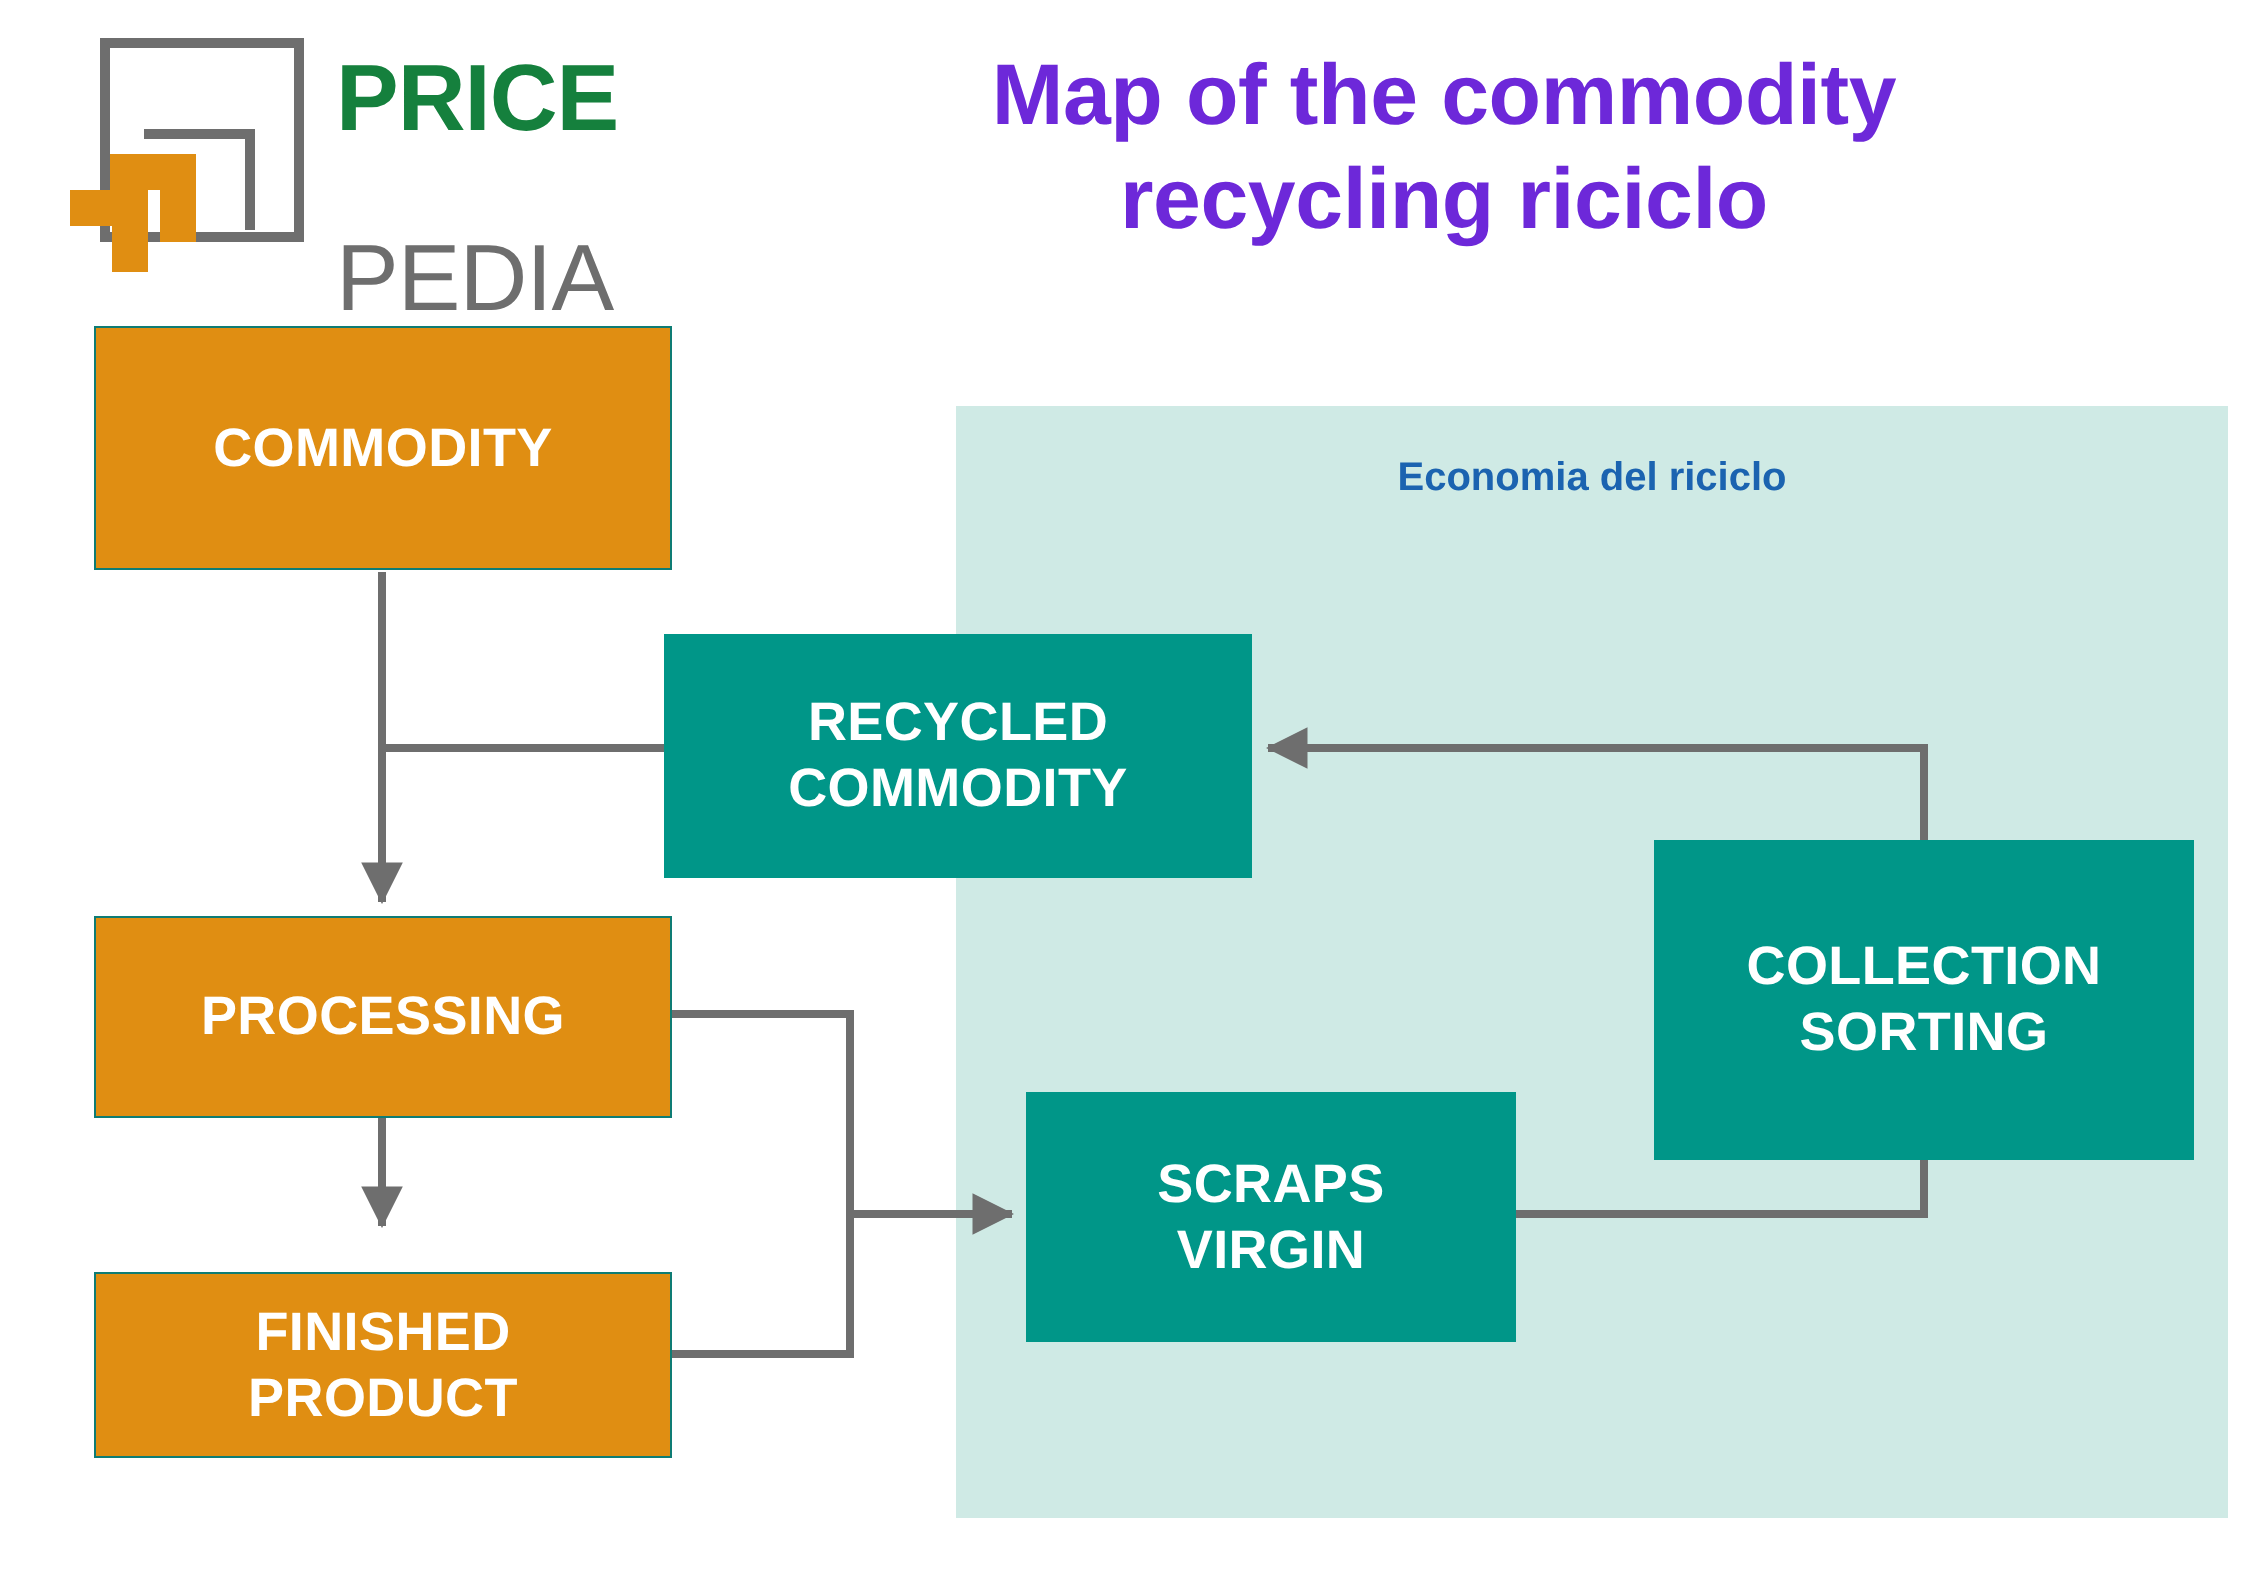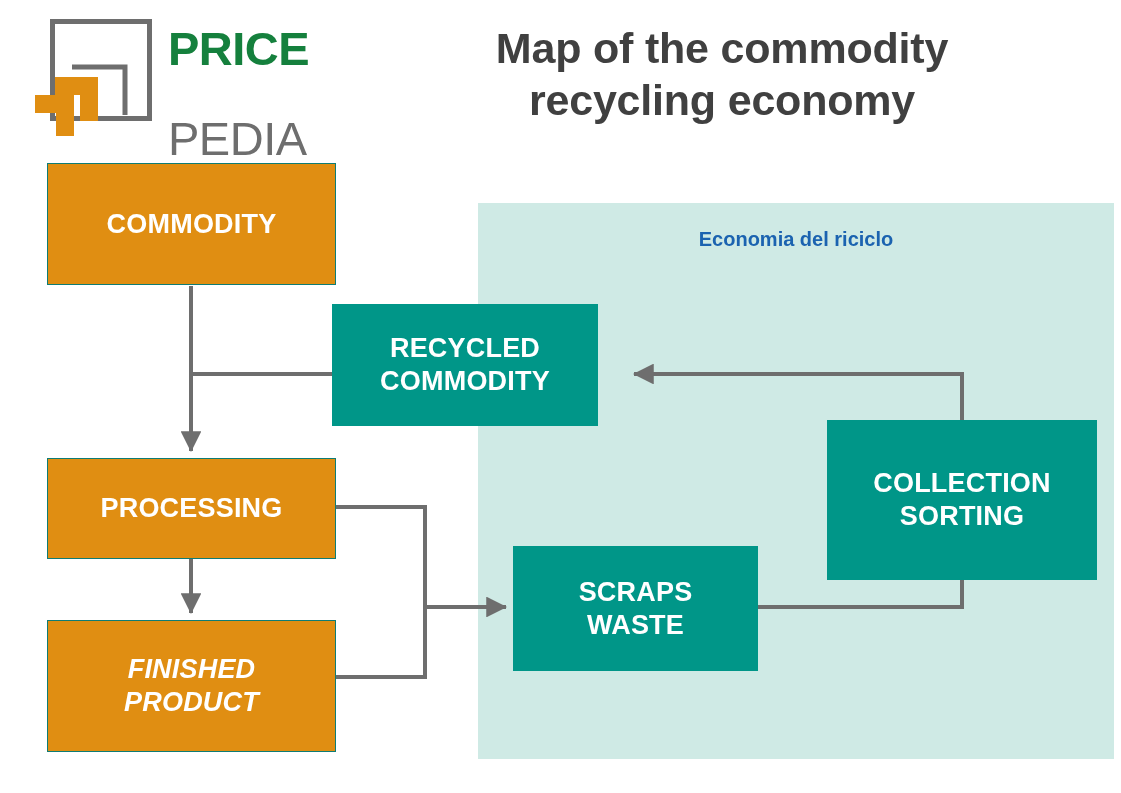--- a/index.html
+++ b/index.html
@@ -61,21 +61,21 @@
     font-weight: normal;
     margin-top: 40px;
   }
 
   #page-title {
     position: absolute;
     left: 352px;
     top: 22px;
     width: 740px;
     text-align: center;
-    color: #404040;
+    color: #6d28d9;
     font-size: 43px;
     font-weight: bold;
     line-height: 52px;
     letter-spacing: -0.2px;
   }
   #page-title .t-line { display: block; }
 
   
   #diagram {
     position: absolute;
@@ -150,21 +150,21 @@
     </svg>
 
     <div id="logo-wordmark">
       <span class="wm-line" id="wm-price">PRICE</span>
       <span class="wm-line" id="wm-pedia">PEDIA</span>
     </div>
   </div>
 
   <div id="page-title">
     <span class="t-line">Map of the commodity</span>
-    <span class="t-line">recycling economy</span>
+    <span class="t-line">recycling riciclo</span>
   </div>
 </div>
 
 <div id="diagram">
 
   <svg id="diagram-svg" viewBox="0 0 1121 793">
     <defs>
       <marker id="arrow-r" viewBox="0 0 10 10" refX="9.5" refY="5" markerWidth="5.2" markerHeight="5.2" orient="auto-start-reverse">
         <path d="M 0 0 L 10 5 L 0 10 z" fill="#6E6E6E"></path>
       </marker>
@@ -194,38 +194,38 @@
       <span class="nl">COMMODITY</span>
     </span>
   </div>
 
   <div class="node node-processing" style="left:47px; top:458px; width:289px; height:101px;">
     <span class="node-label">
       <span class="nl">PROCESSING</span>
     </span>
   </div>
 
-  <div class="node node-finished" style="left:47px; top:620px; width:289px; height:132px;font-style:italic;">
+  <div class="node node-finished" style="left:47px; top:636px; width:289px; height:93px;">
     <span class="node-label">
       <span class="nl">FINISHED</span>
       <span class="nl">PRODUCT</span>
     </span>
   </div>
 
-  <div class="node node-recycled" style="left:332px; top:304px; width:266px; height:122px;">
+  <div class="node node-recycled" style="left:332px; top:317px; width:294px; height:122px;">
     <span class="node-label">
       <span class="nl">RECYCLED</span>
       <span class="nl">COMMODITY</span>
     </span>
   </div>
 
   <div class="node node-scraps" style="left:513px; top:546px; width:245px; height:125px;justify-content:center;">
     <span class="node-label">
       <span class="nl">SCRAPS</span>
-      <span class="nl">WASTE</span>
+      <span class="nl">VIRGIN</span>
     </span>
   </div>
 
   <div class="node node-collection" style="left:827px; top:420px; width:270px; height:160px;">
     <span class="node-label">
       <span class="nl">COLLECTION</span>
       <span class="nl">SORTING</span>
     </span>
   </div>
 

